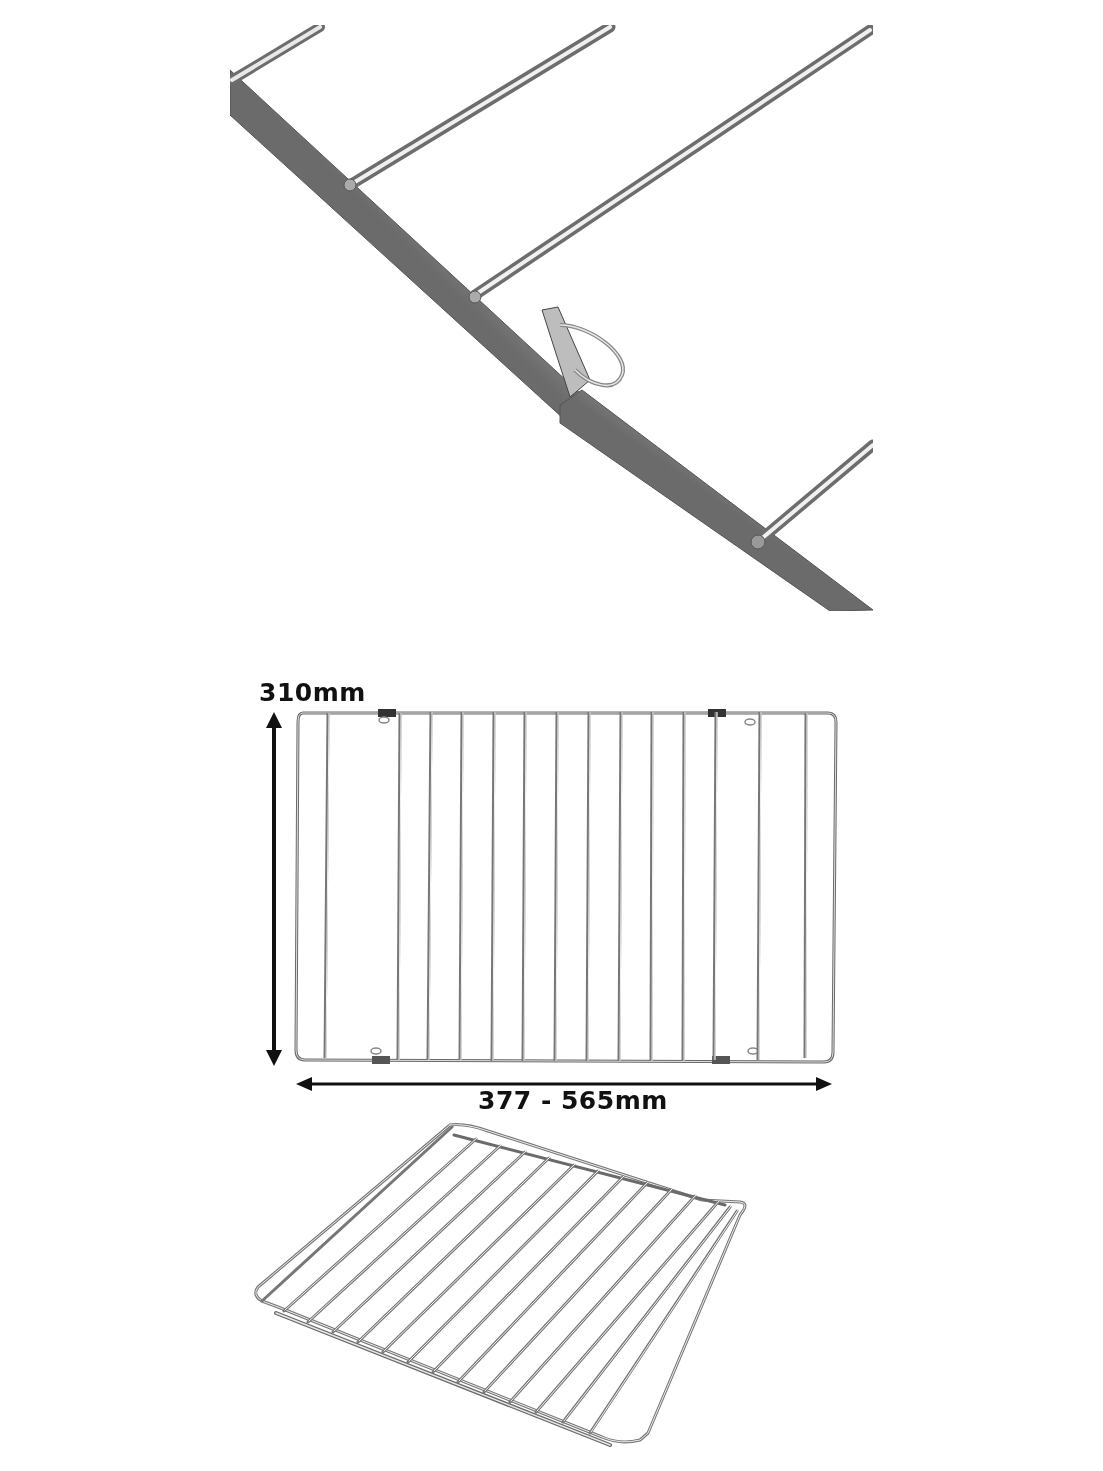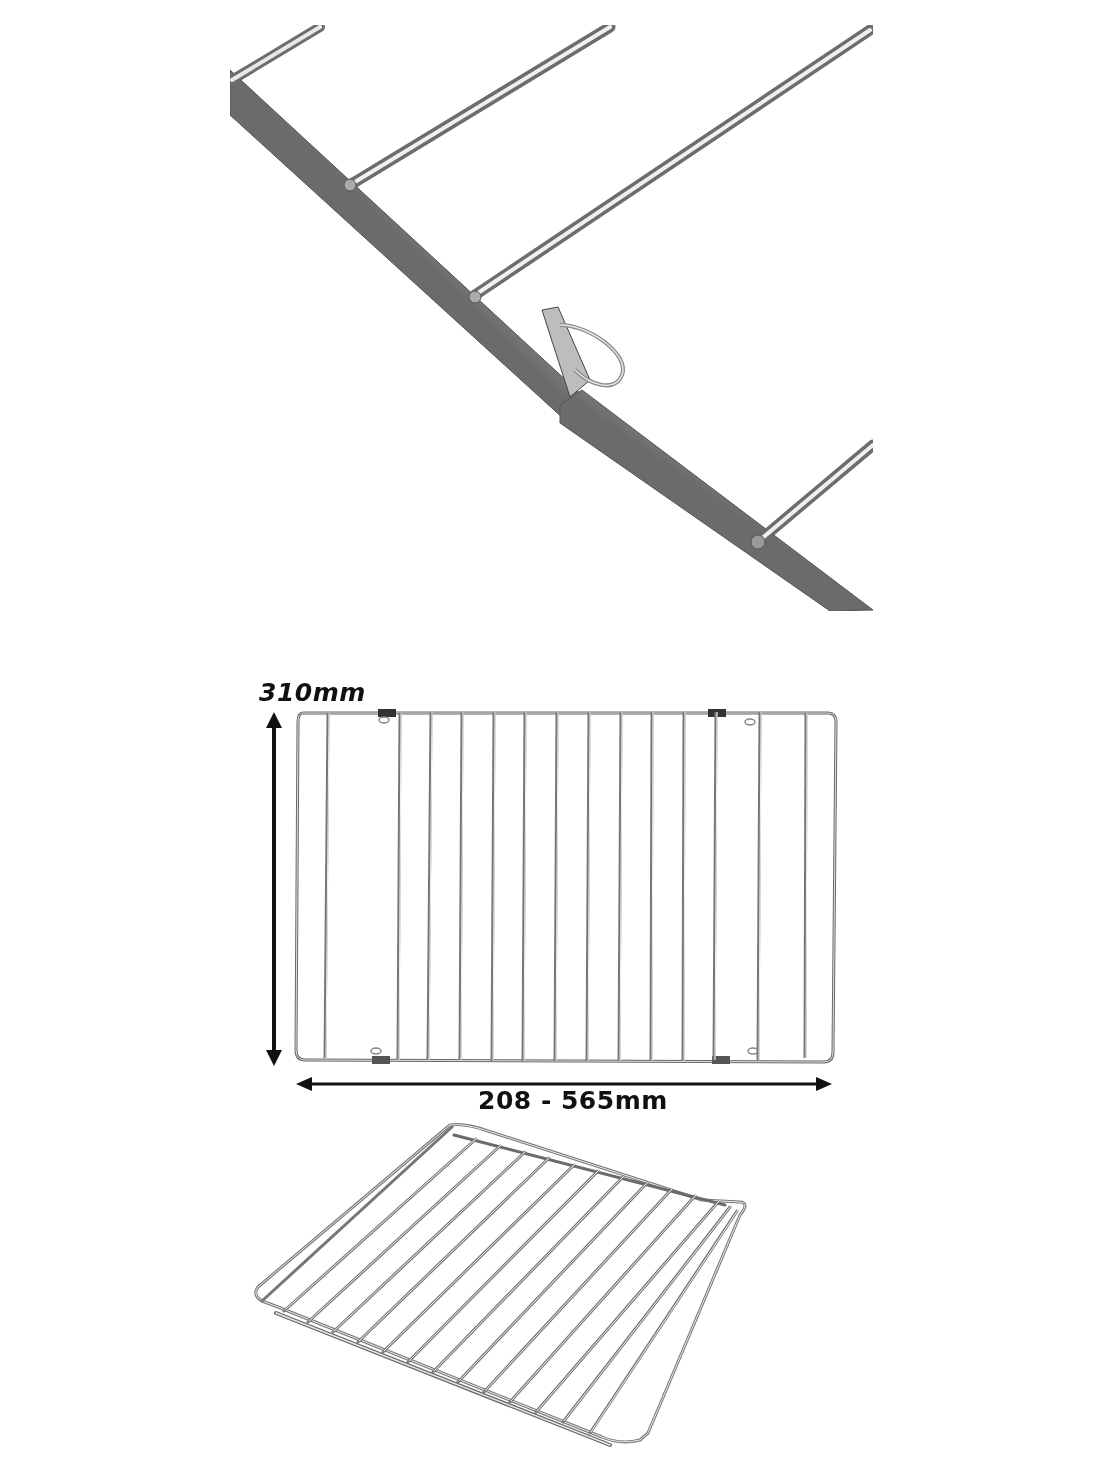--- a/index.html
+++ b/index.html
@@ -4,21 +4,21 @@
   <style>
     html, body { margin: 0; padding: 0; background: #ffffff; }
     body { width: 1103px; height: 1471px; position: relative; overflow: hidden;
            font-family: "DejaVu Sans", sans-serif; }
     .panel { position: absolute; }
     #closeup { left: 230px; top: 25px; width: 643px; height: 586px; overflow: hidden; }
     #diagram { left: 0; top: 660px; width: 1103px; height: 460px; }
     #perspective { left: 240px; top: 1115px; width: 620px; height: 350px; }
     .dim-label { position: absolute; font-weight: bold; color: #111111;
                  font-family: "DejaVu Sans", sans-serif; letter-spacing: 0.5px; }
-    #height-label { left: 259px; top: 678px; font-size: 25px; font-style: italic; }
+    #height-label { left: 259px; top: 678px; font-size: 25px; }
     #width-label { left: 478px; top: 1086px; font-size: 25px; }
     svg { display: block; }
   </style>
 </head>
 <body>
 
 <div class="panel" id="closeup">
   <svg width="643" height="586" viewBox="0 0 643 586">
     <defs>
       <linearGradient id="tubeGrad" x1="0" y1="0" x2="1" y2="-1">
@@ -123,21 +123,21 @@
       <line x1="653" y1="712" x2="652" y2="1061"></line>
       <line x1="685" y1="712" x2="684" y2="1061"></line>
       <line x1="717" y1="712" x2="715" y2="1060"></line>
       <line x1="761" y1="712" x2="759" y2="1060"></line>
       <line x1="807" y1="713" x2="806" y2="1058"></line>
     </g>
   </svg>
 </div>
 
 <div class="dim-label" id="height-label">310mm</div>
-<div class="dim-label" id="width-label">208 - 565mm</div>
+<div class="dim-label" id="width-label">377 - 565mm</div>
 
 <div class="panel" id="perspective">
   <svg width="620" height="350" viewBox="0 0 620 350">
     <g fill="none" stroke-linecap="round" stroke-linejoin="round">
 
       <path d="M210,10 L18,172 Q12,180 22,186 L38,192 L362,322 Q380,330 400,325 L408,318 L500,100 Q510,88 500,87 L462,85 L248,16 Q225,8 210,10 Z" stroke="#777" stroke-width="3"></path>
       <path d="M210,10 L18,172 Q12,180 22,186 L38,192 L362,322 Q380,330 400,325 L408,318 L500,100 Q510,88 500,87 L462,85 L248,16 Q225,8 210,10 Z" stroke="#eee" stroke-width="1"></path>
 
       <line x1="36" y1="198" x2="370" y2="330" stroke="#6a6a6a" stroke-width="4"></line>
       <line x1="36" y1="198" x2="370" y2="330" stroke="#e8e8e8" stroke-width="1.5"></line>

